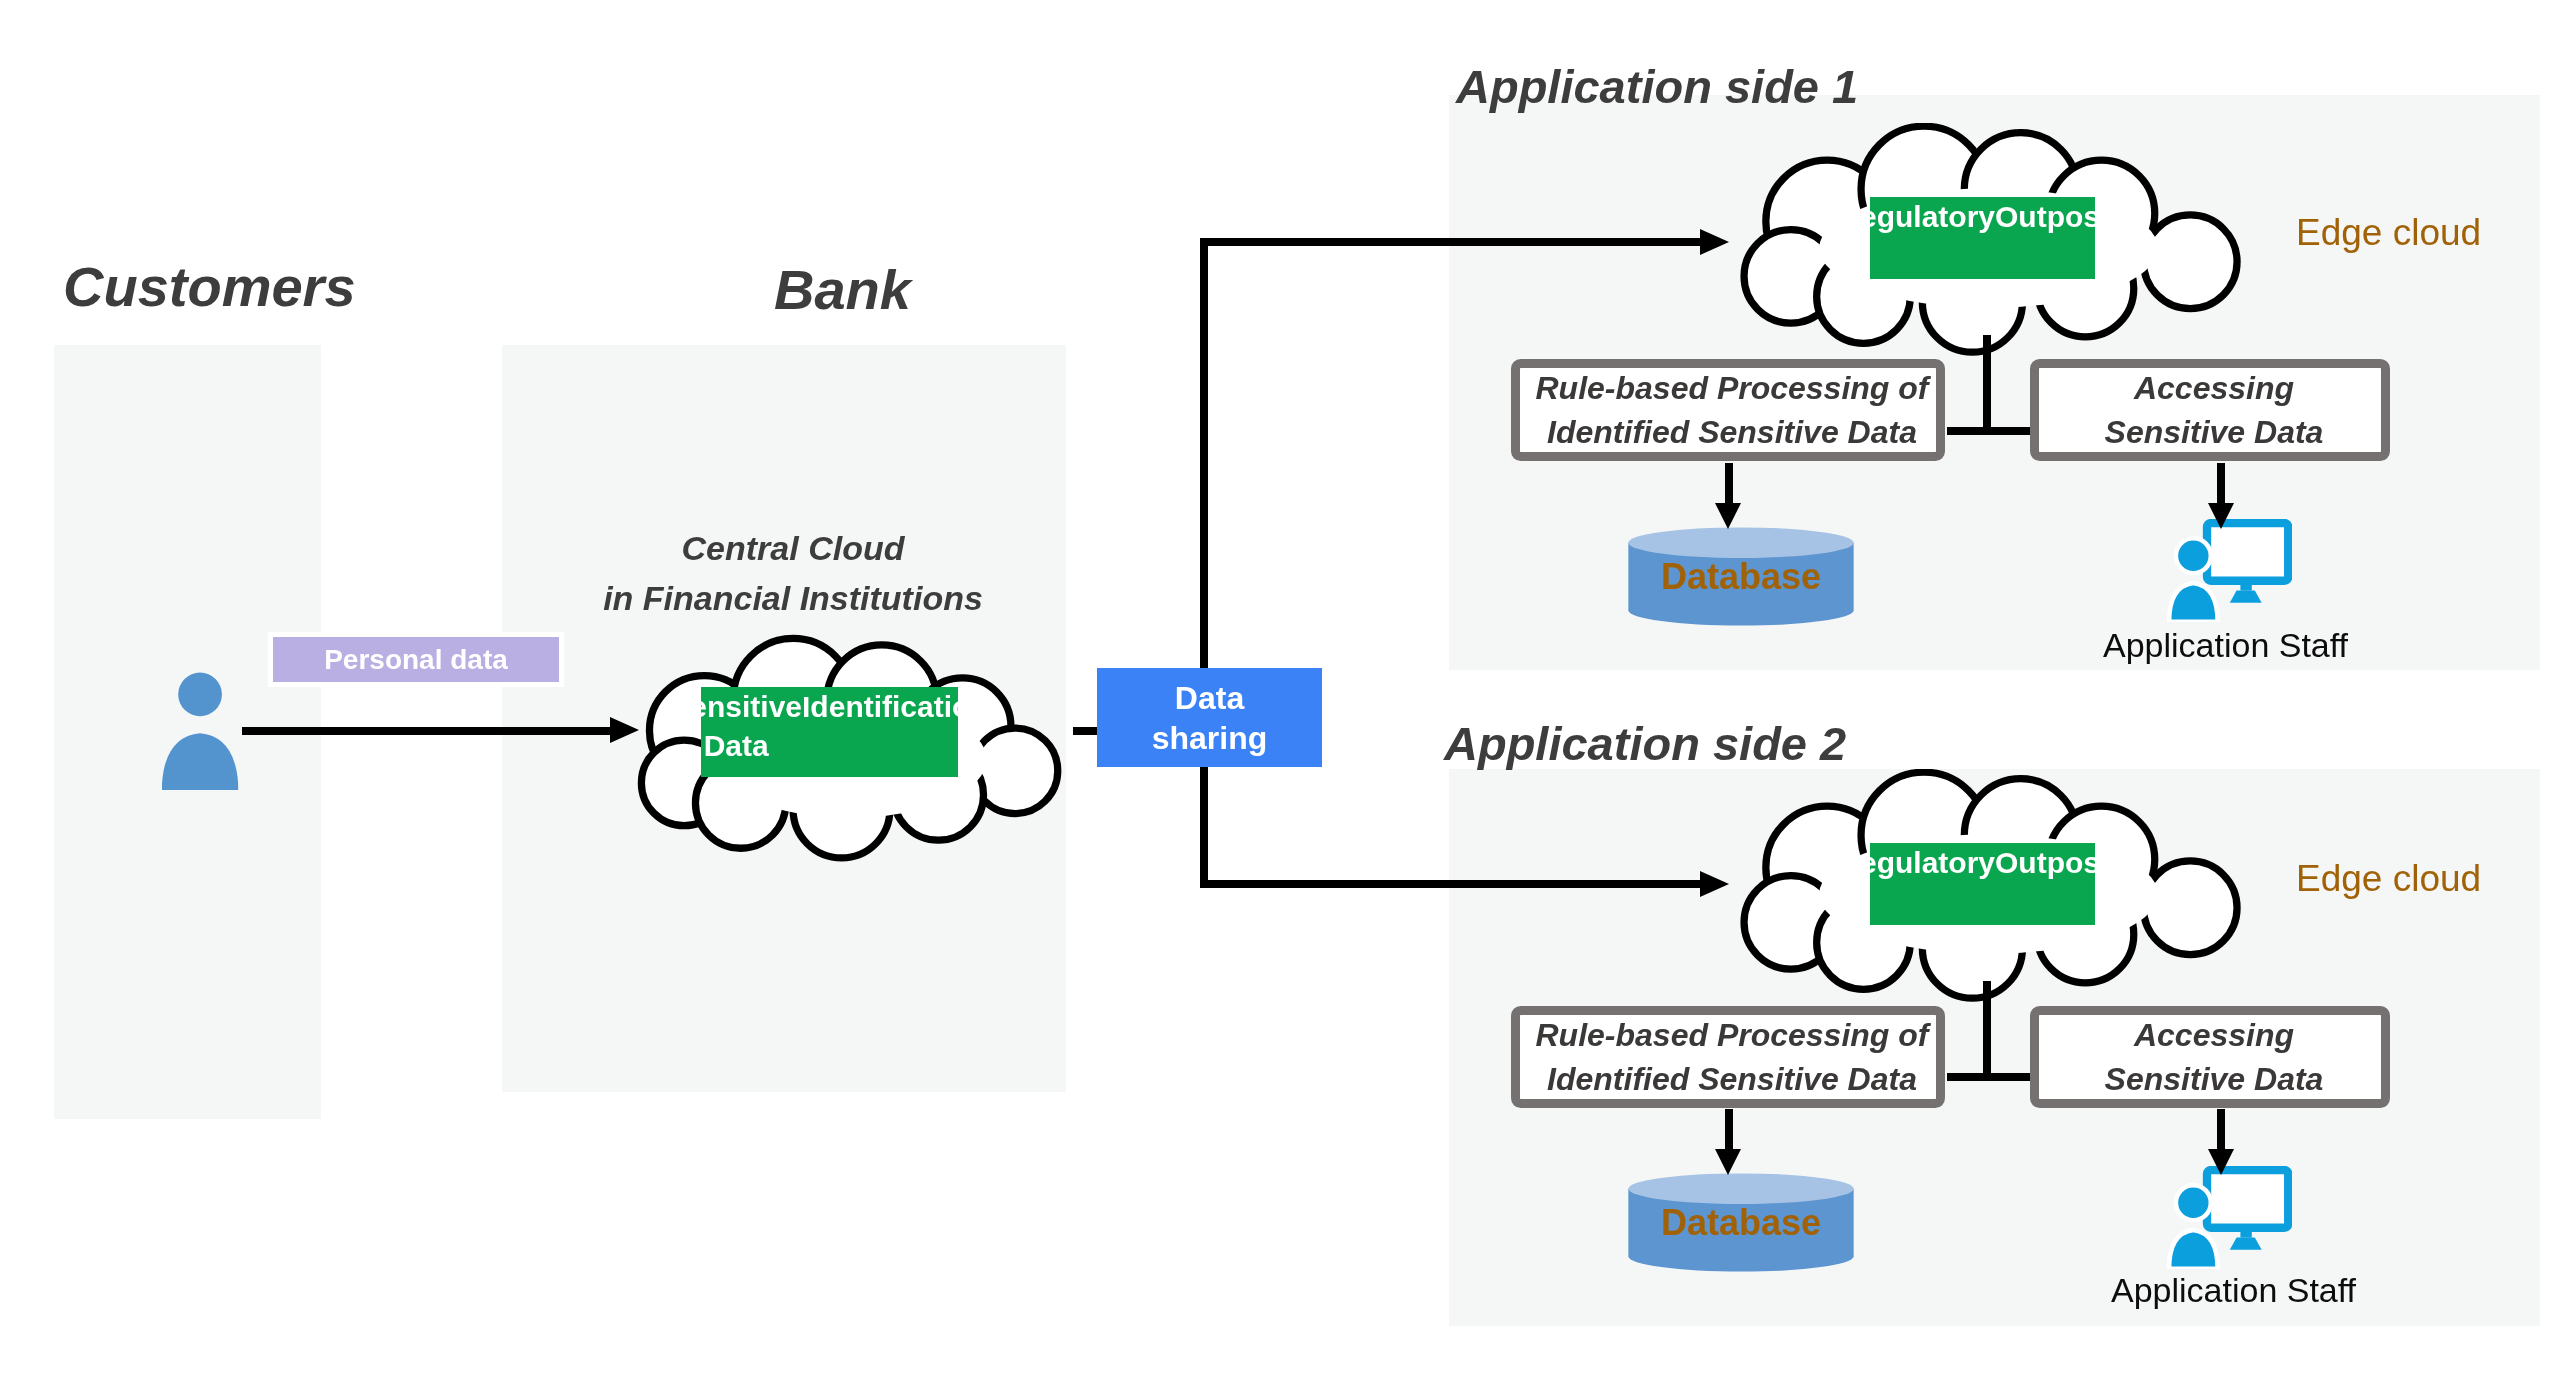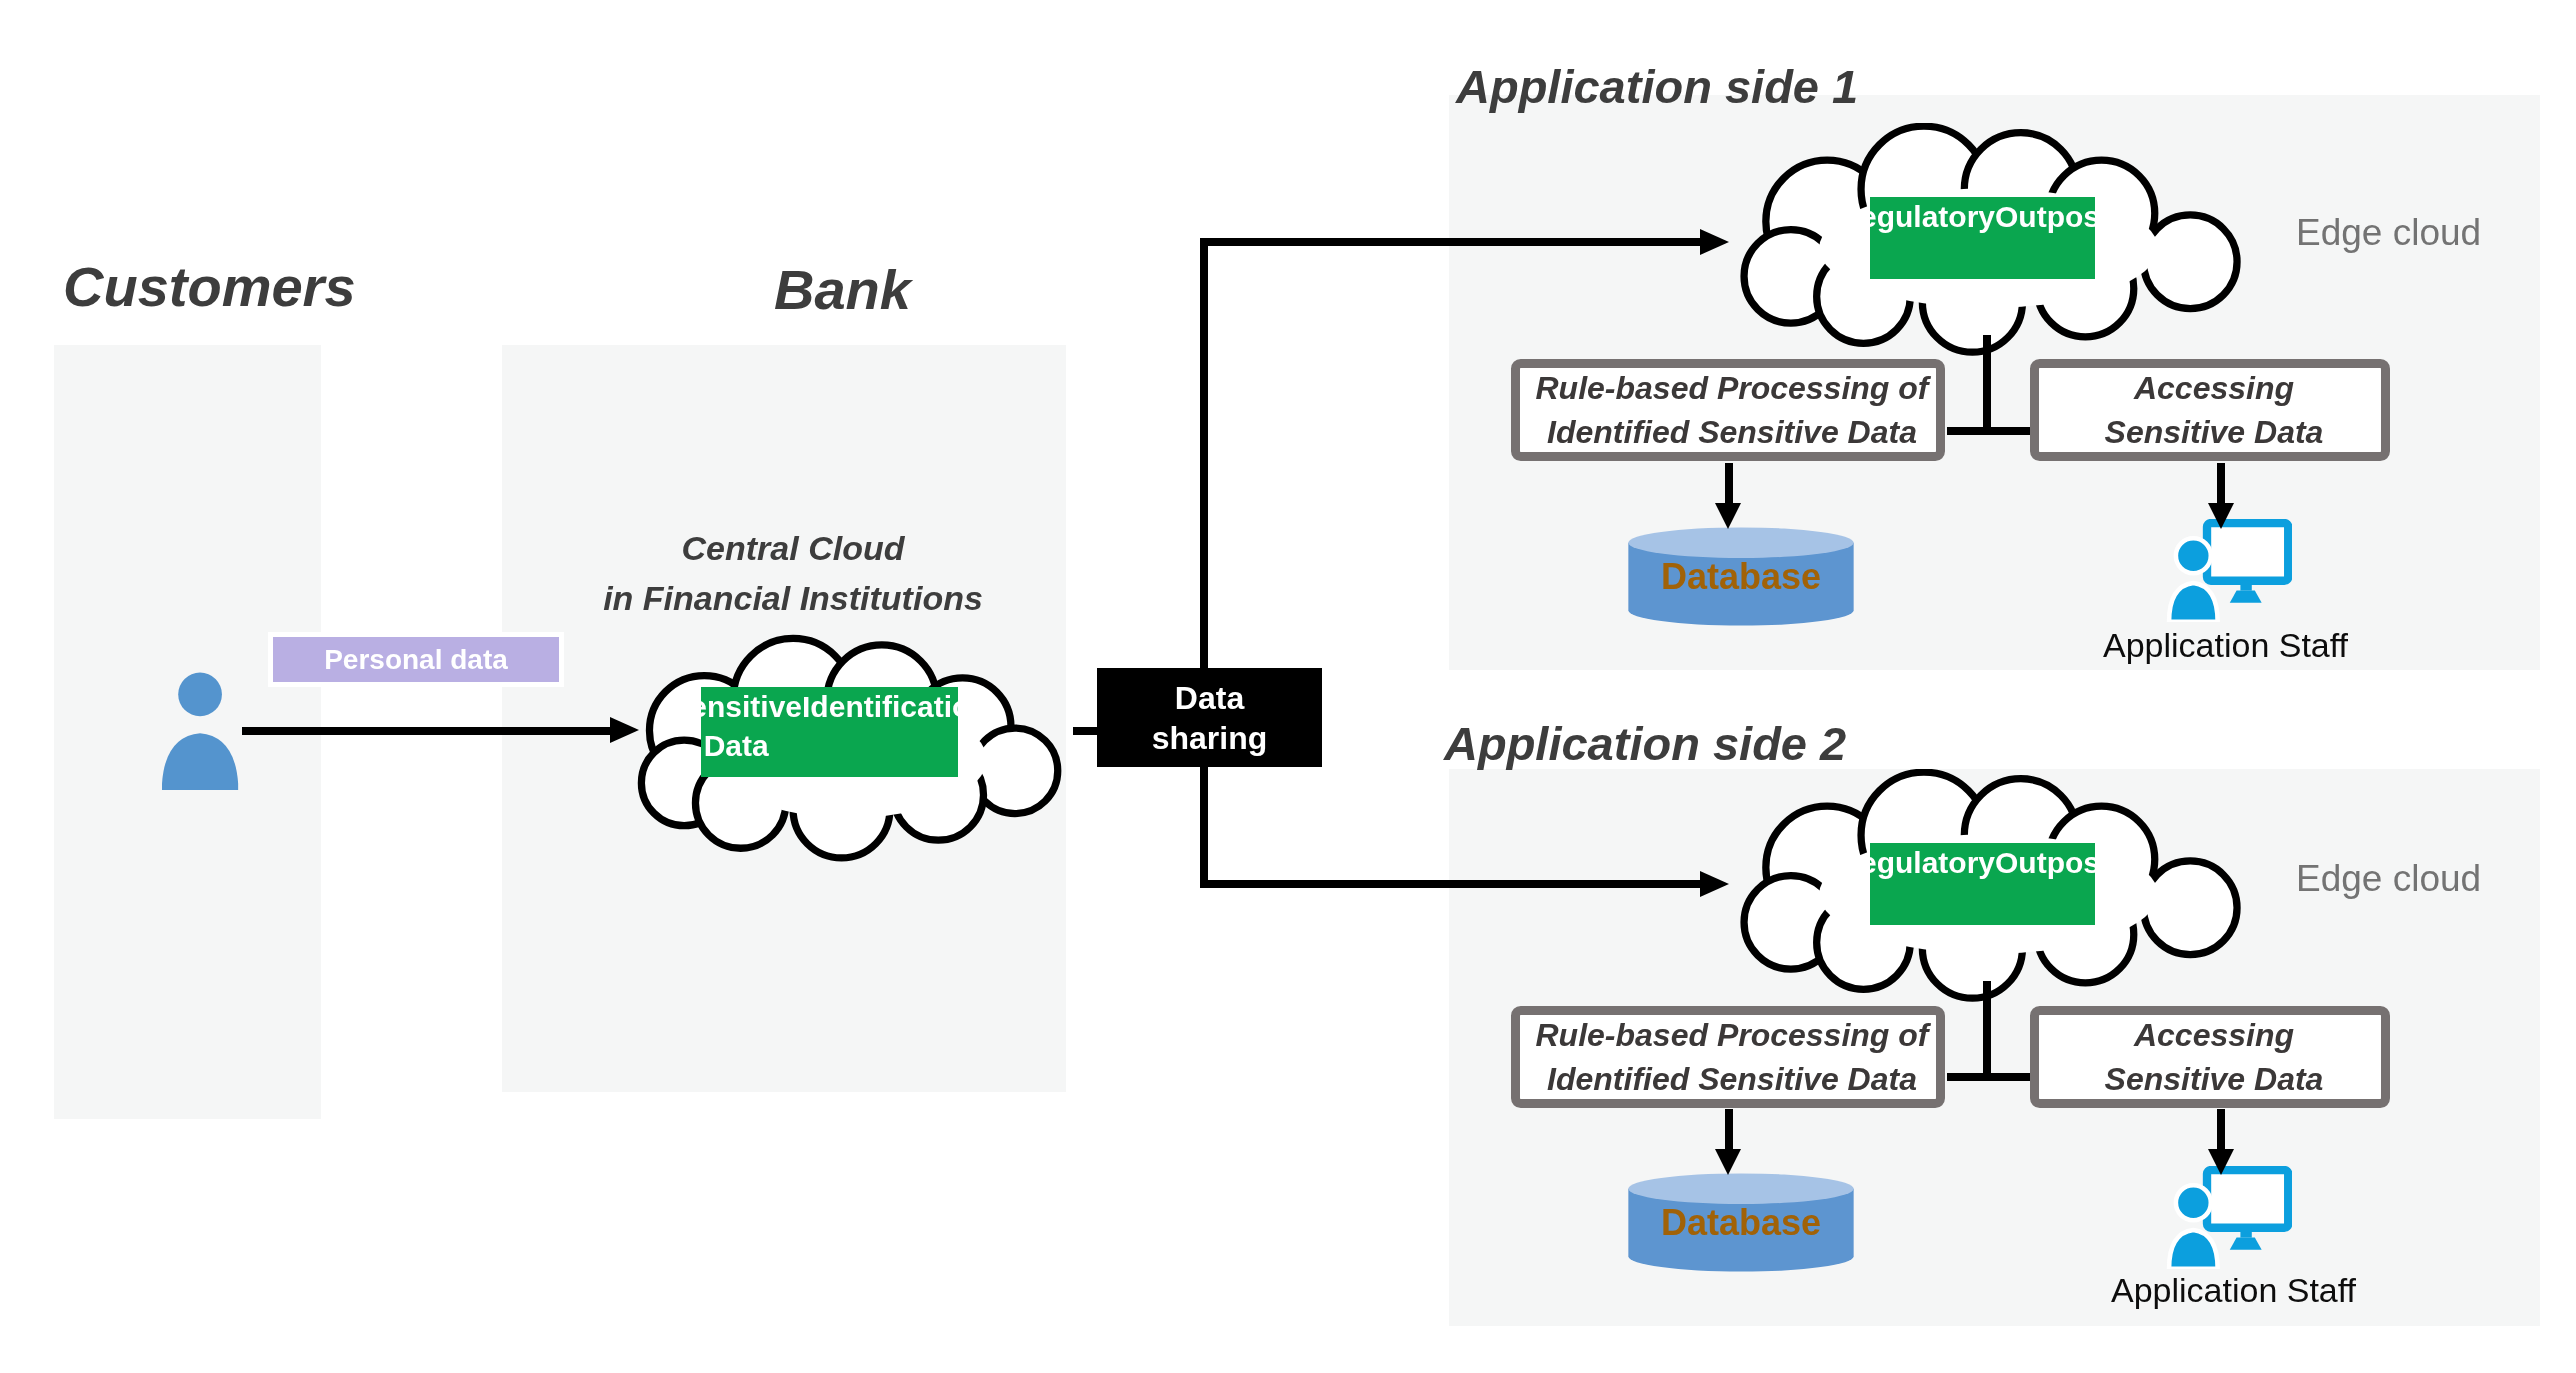--- a/index.html
+++ b/index.html
@@ -13,31 +13,31 @@
   .arrow-down{position:absolute;width:0;height:0;border-left:13.7px solid transparent;
               border-right:13.7px solid transparent;border-top:26px solid #000;z-index:2;}
   .title{position:absolute;font-weight:bold;font-style:italic;color:#3d3d3d;z-index:3;white-space:nowrap;}
   .t-section{font-size:47px;}
   .t-col{font-size:56px;}
   .caption{position:absolute;font-weight:bold;font-style:italic;color:#3d3d3d;font-size:34px;
            line-height:50px;text-align:center;z-index:3;}
   .gbox{position:absolute;background:#0aa64f;color:#ffffff;font-weight:bold;text-align:center;
         z-index:4;display:flex;flex-direction:row;justify-content:center;}
   .gbox .ln{line-height:39px;font-size:30px;}
-  .obox{position:absolute;background:#000000;color:#ffffff;font-weight:bold;text-align:center;
+  .obox{position:absolute;background:#3b82f6;color:#ffffff;font-weight:bold;text-align:center;
         z-index:4;display:flex;flex-direction:column;justify-content:center;}
   .obox .ln{line-height:40px;font-size:32px;}
   .lavbox{position:absolute;background:#b9afe3;border:5.7px solid #ffffff;color:#ffffff;
           font-weight:bold;font-size:28px;text-align:center;z-index:4;
           display:flex;align-items:center;justify-content:center;}
   .wbox{position:absolute;background:#ffffff;border:9.7px solid #767171;border-radius:9.7px;
         color:#3b3838;font-weight:bold;font-style:italic;text-align:center;z-index:4;
         display:flex;flex-direction:column;justify-content:center;}
   .wbox .ln{line-height:44px;font-size:32px;padding-left:8px;}
-  .plain{position:absolute;color:#737373;font-size:37px;z-index:3;white-space:nowrap;text-align:center;}
+  .plain{position:absolute;color:#a16207;font-size:37px;z-index:3;white-space:nowrap;text-align:center;}
   .stafflbl{position:absolute;color:#0d0d0d;font-size:34px;z-index:3;text-align:center;}
   .dbtext{position:absolute;color:#a16207;font-weight:bold;font-size:36px;z-index:5;text-align:center;}
 </style>
 </head>
 <body>
 
 <div id="canvas">
 
   <div class="panel" style="left:54px;top:345px;width:267px;height:774px;"></div>
   <div class="panel" style="left:502px;top:345px;width:564px;height:747px;"></div>

